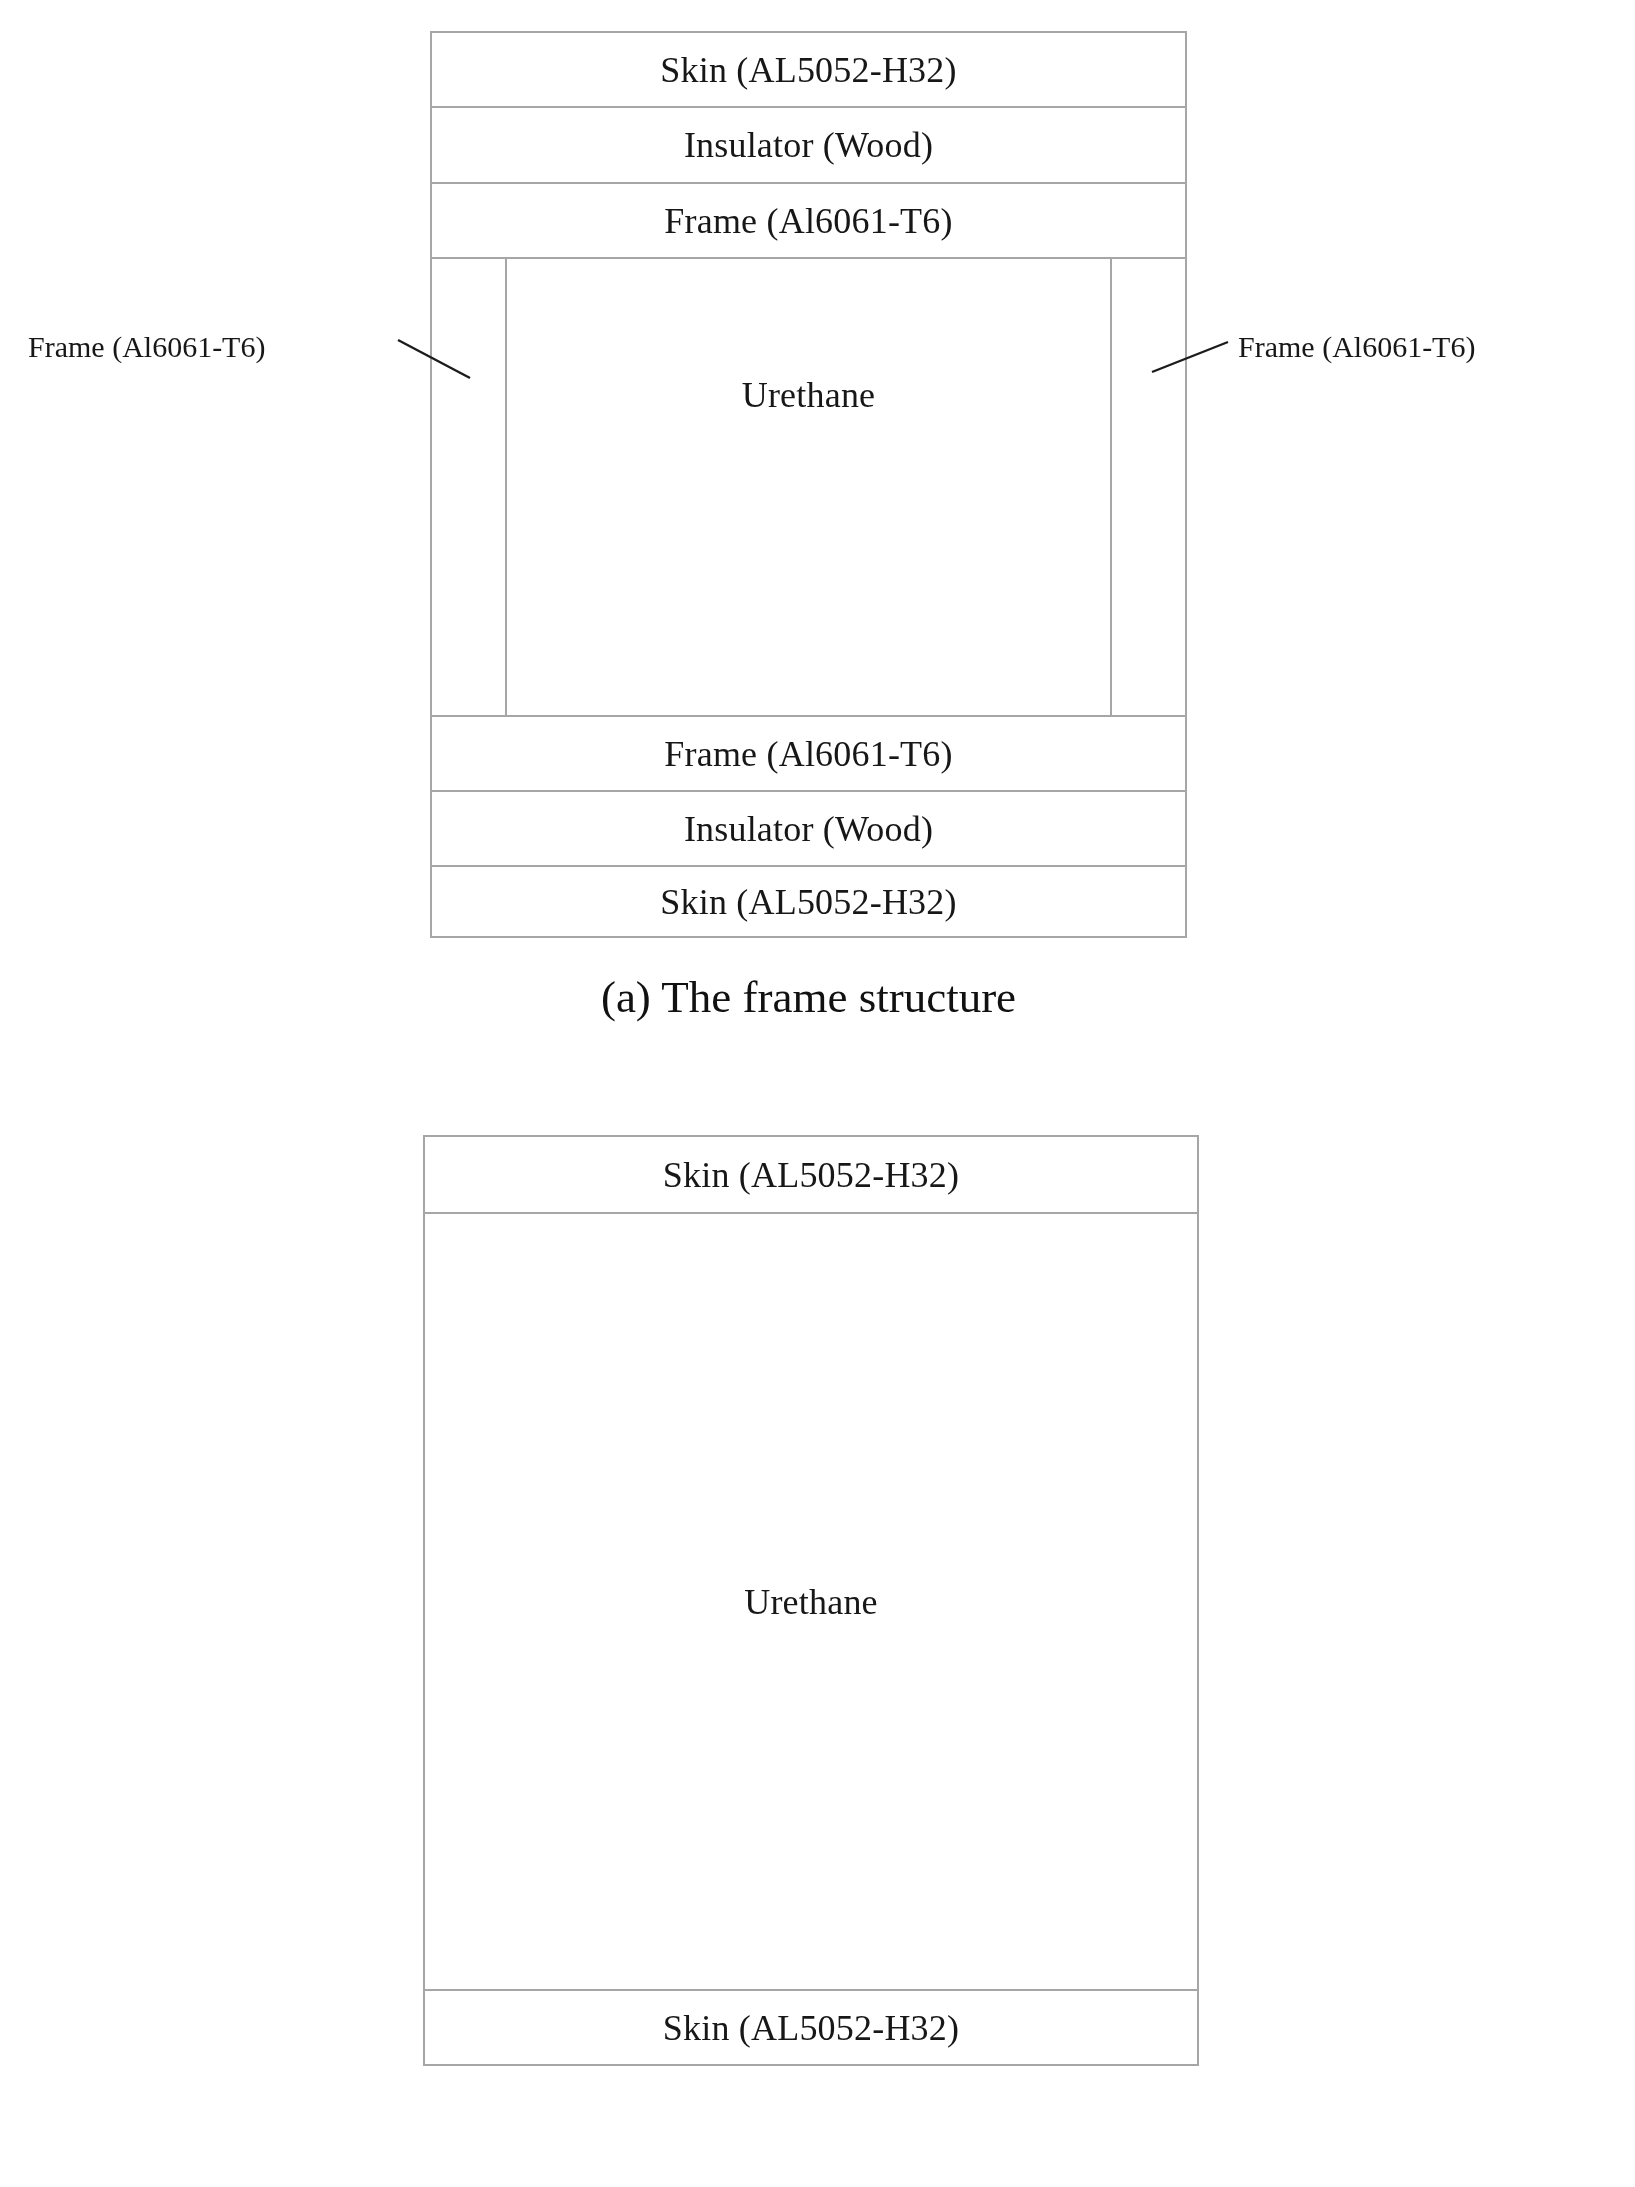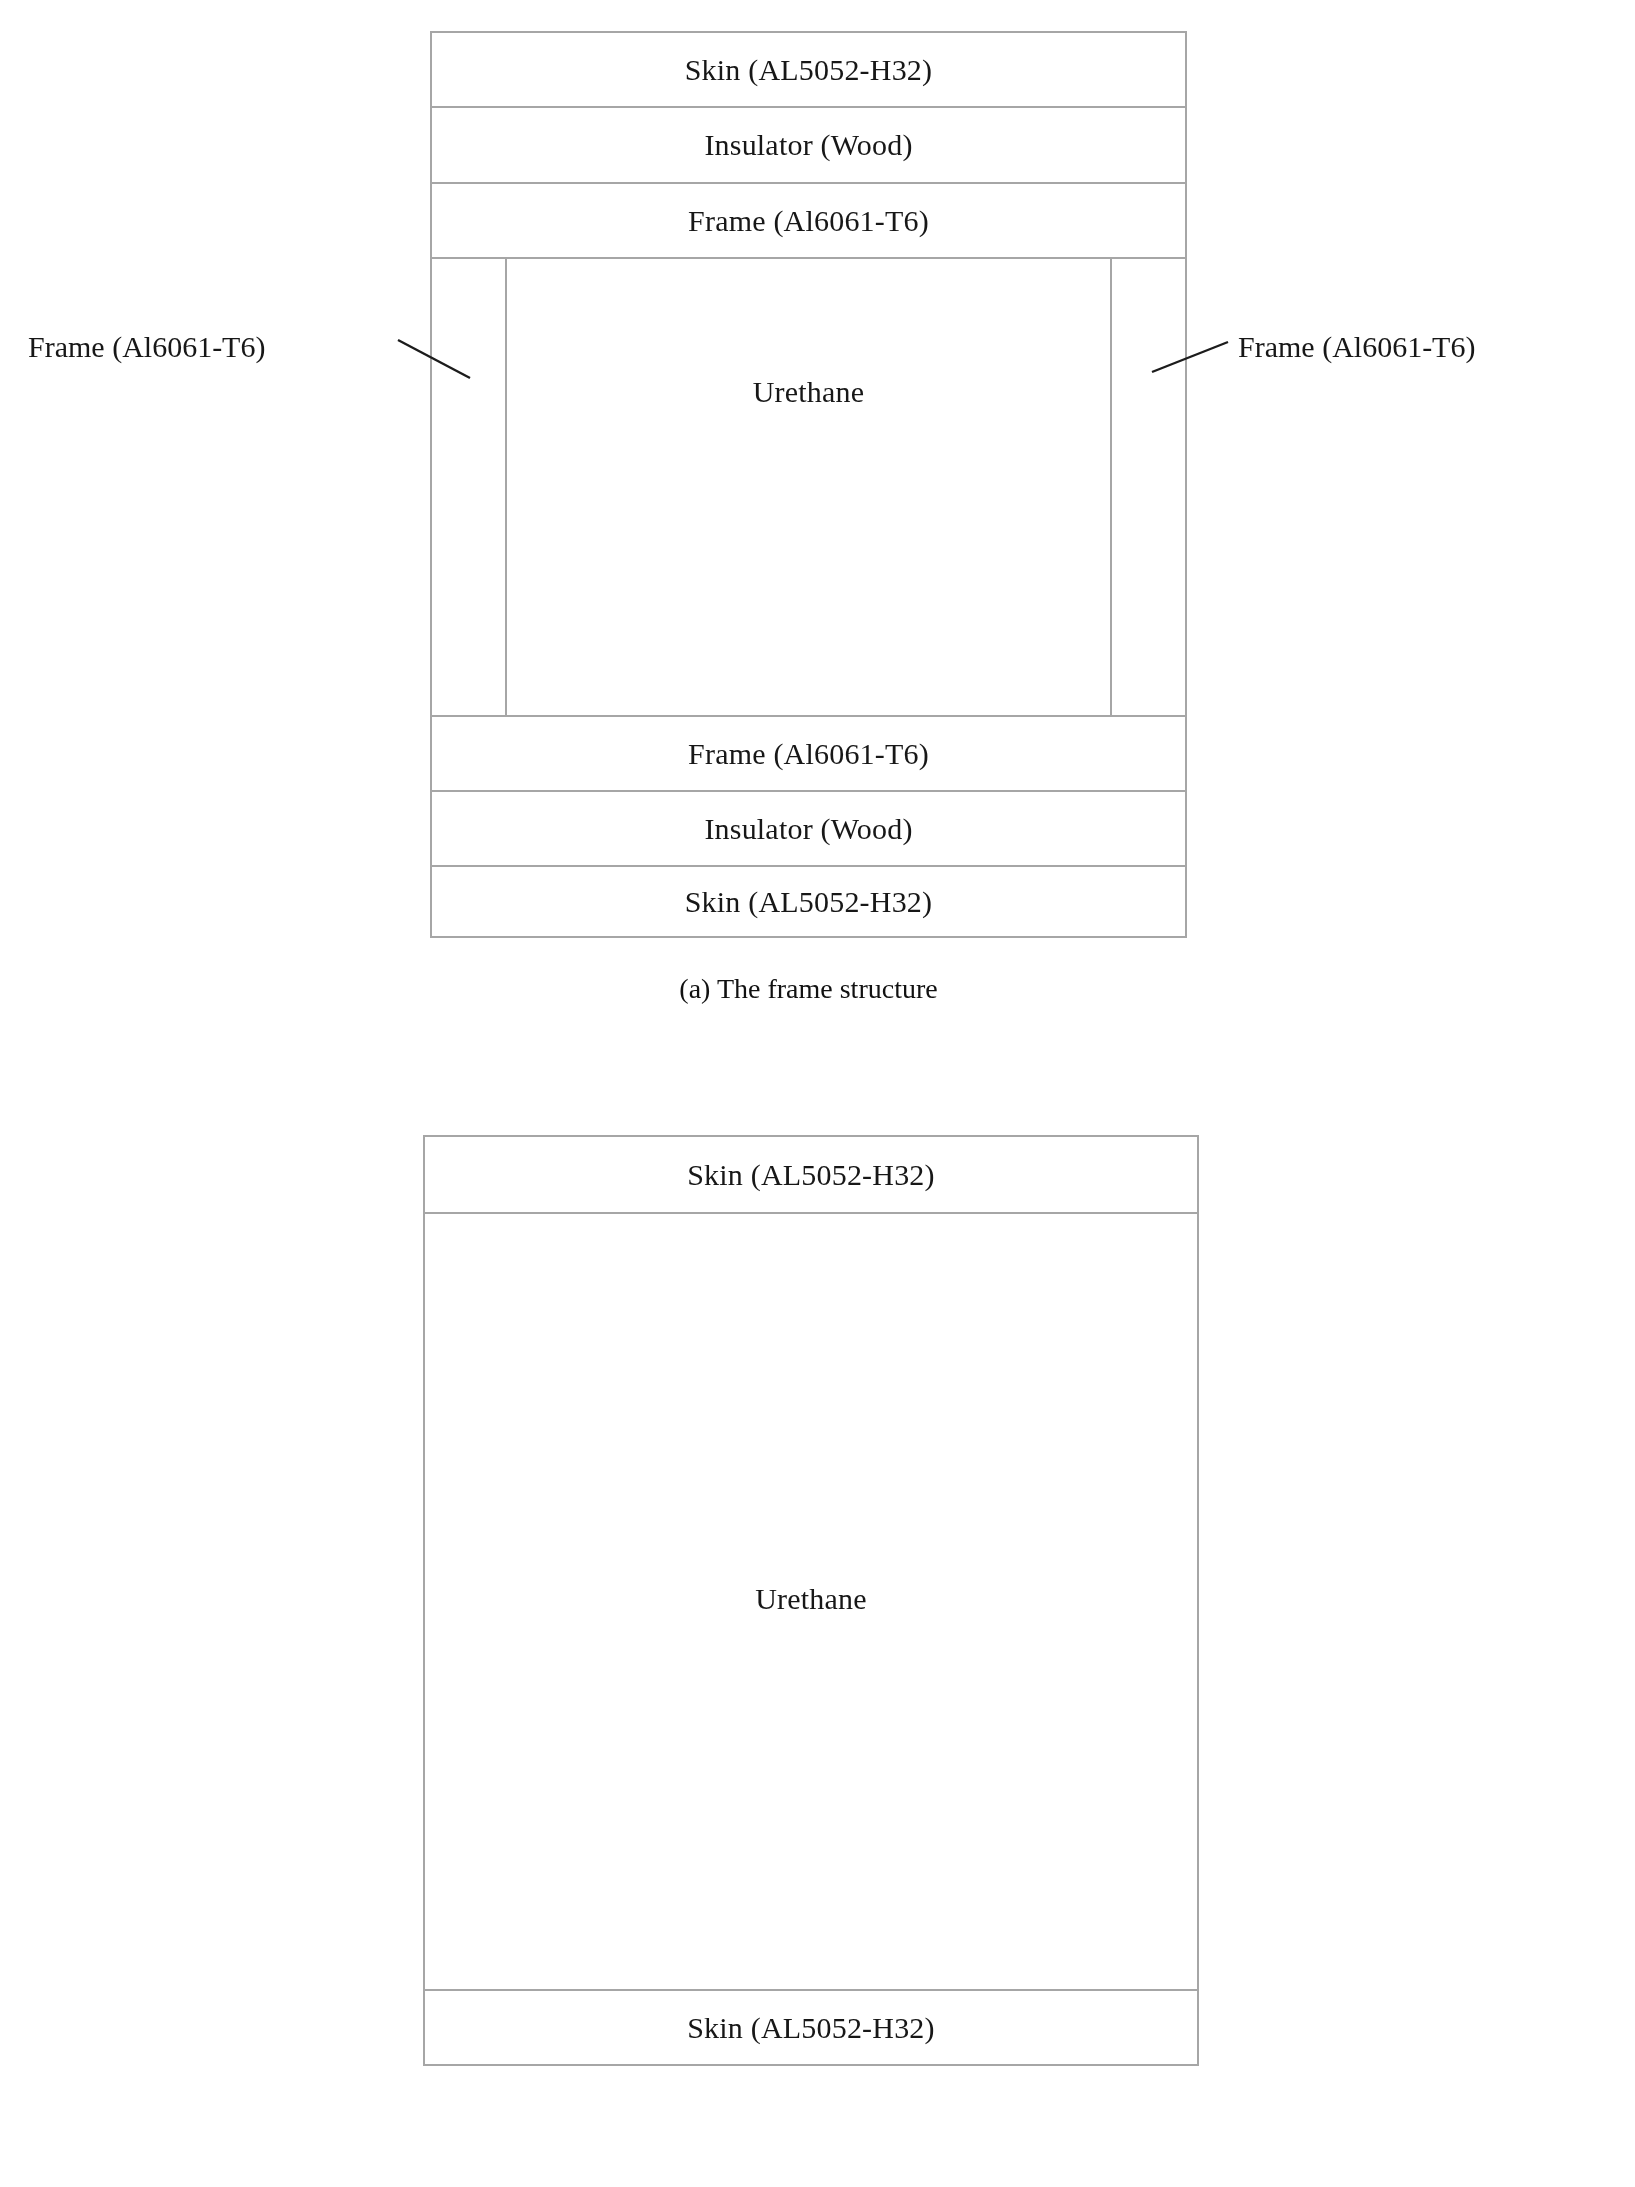--- a/index.html
+++ b/index.html
@@ -33,21 +33,21 @@
   .cell {
     position: absolute;
     box-sizing: border-box;
     display: flex;
     align-items: center;
     justify-content: center;
     background: #ffffff;
   }
 
   .cell-label {
-    font-size: 30px;
+    font-size: 36px;
     line-height: 1;
     letter-spacing: 0.2px;
     color: #171717;
     white-space: nowrap;
   }
 
   
   .hrule {
     position: absolute;
     height: 2px;
@@ -74,21 +74,21 @@
     overflow: visible;
   }
   .leader line {
     stroke: #1c1c1c;
     stroke-width: 2.4;
   }
 
   
   .caption {
     position: absolute;
-    font-size: 28px;
+    font-size: 45px;
     line-height: 1;
     color: #111111;
     white-space: nowrap;
     text-align: center;
   }
 </style>
 </head>
 <body>
 
 <div class="figure-root">

